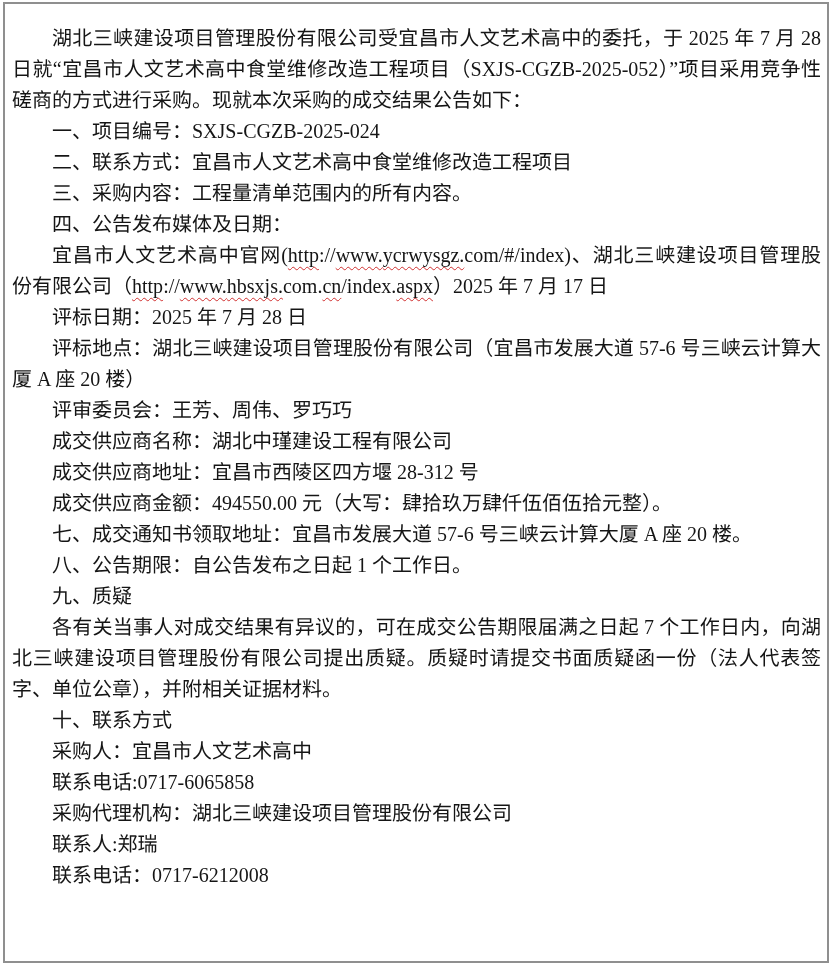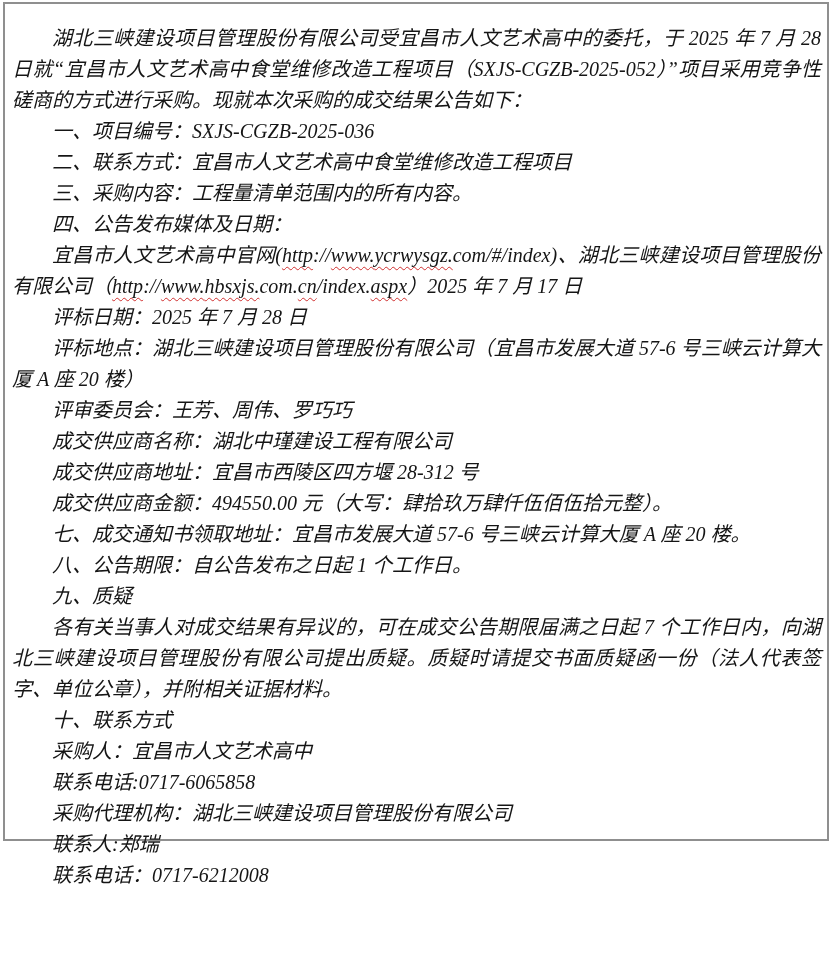--- a/index.html
+++ b/index.html
@@ -9,25 +9,24 @@
     width: 833px;
     height: 970px;
     overflow: hidden;
   }
   .page {
     position: absolute;
     left: 3px;
     top: 2px;
     box-sizing: border-box;
     width: 826px;
-    height: 839px;
+    height: 961px;
     background: var(--page-background, #ffffff);
     border: 2px solid var(--border, #8f8f8f);
     padding: 19px 6px 0 7px;
-    font-style: italic;
   }
   p.doc {
     margin: 0;
     padding: 0;
     font-family: "Liberation Serif", "DejaVu Serif", serif;
     font-size: 20px;
     line-height: 31px;
     color: var(--text, #151515);
     text-align: justify;
     text-indent: 2em;
@@ -41,21 +40,21 @@
     text-underline-offset: 4px;
     text-decoration-skip-ink: none;
     margin-top: 26px;
   }
 </style>
 </head>
 <body>
 
 <div class="page">
   <p class="doc">湖北三峡建设项目管理股份有限公司受宜昌市人文艺术高中的委托，于 2025 年 7 月 28 日就“宜昌市人文艺术高中食堂维修改造工程项目（SXJS-CGZB-2025-052）”项目采用竞争性磋商的方式进行采购。现就本次采购的成交结果公告如下：</p>
-  <p class="doc">一、项目编号：SXJS-CGZB-2025-036</p>
+  <p class="doc">一、项目编号：SXJS-CGZB-2025-024</p>
   <p class="doc">二、联系方式：宜昌市人文艺术高中食堂维修改造工程项目</p>
   <p class="doc">三、采购内容：工程量清单范围内的所有内容。</p>
   <p class="doc">四、公告发布媒体及日期：</p>
   <p class="doc"><span>宜昌市人文艺术高中官网(</span><span class="sq">http</span><span>://</span><span class="sq">www.</span><span class="sq">ycrwysgz.</span><span>com/#/index)、湖北三峡建设项目管理股份有限公司（</span><span class="sq">http</span><span>://</span><span class="sq">www.</span><span class="sq">hbsxjs.</span><span>com.</span><span class="sq">cn</span><span>/index.</span><span class="sq">aspx</span><span>）2025 年 7 月 17 日</span></p>
   <p class="doc">评标日期：2025 年 7 月 28 日</p>
   <p class="doc">评标地点：湖北三峡建设项目管理股份有限公司（宜昌市发展大道 57-6 号三峡云计算大厦 A 座 20 楼）</p>
   <p class="doc">评审委员会：王芳、周伟、罗巧巧</p>
   <p class="doc">成交供应商名称：湖北中瑾建设工程有限公司</p>
   <p class="doc">成交供应商地址：宜昌市西陵区四方堰 28-312 号</p>
   <p class="doc">成交供应商金额：494550.00 元（大写：肆拾玖万肆仟伍佰伍拾元整）。</p>

